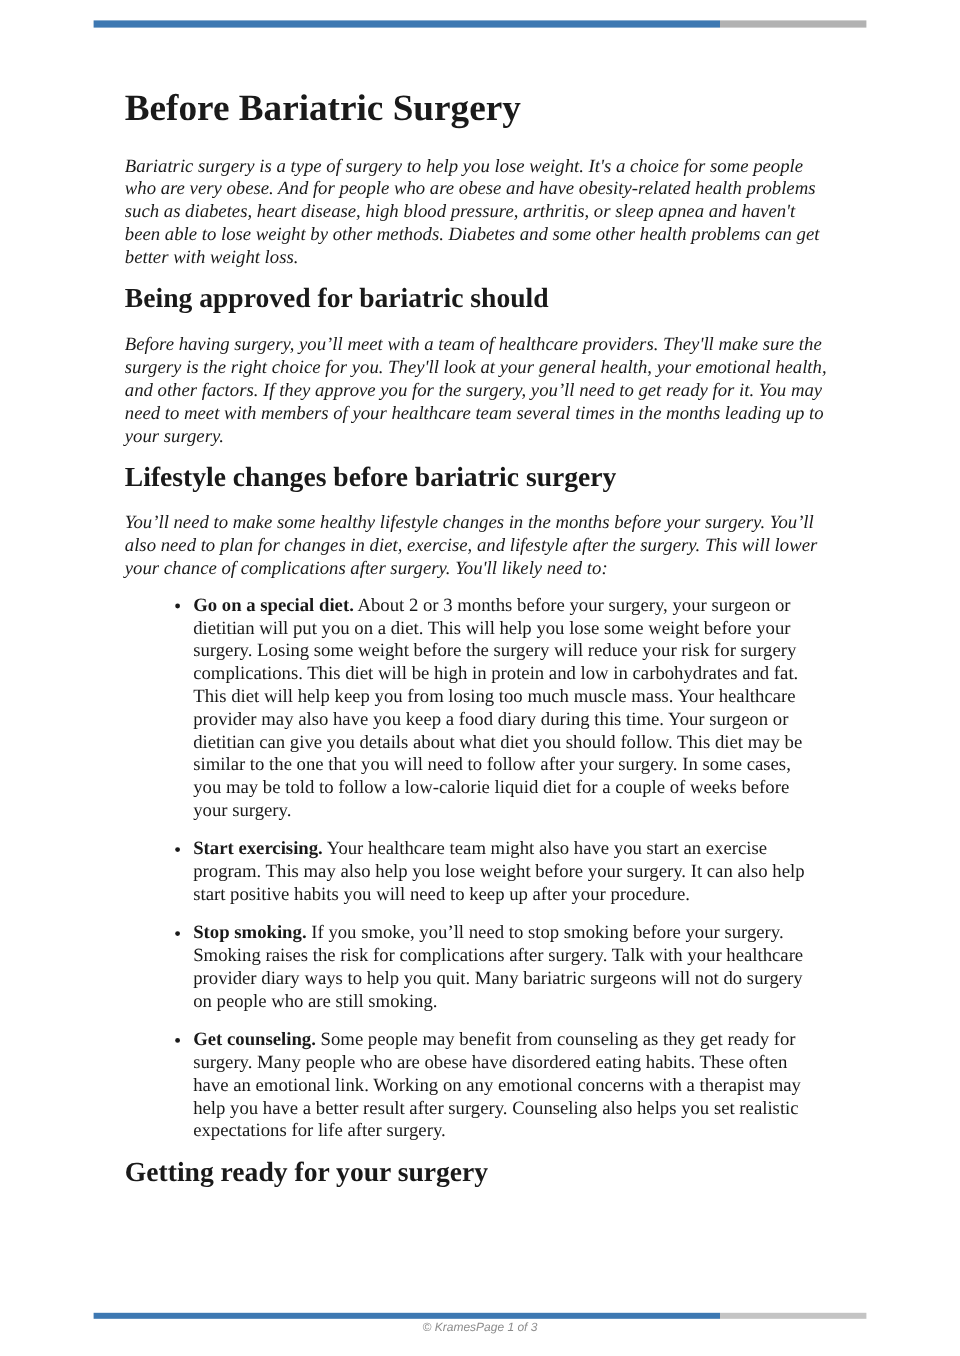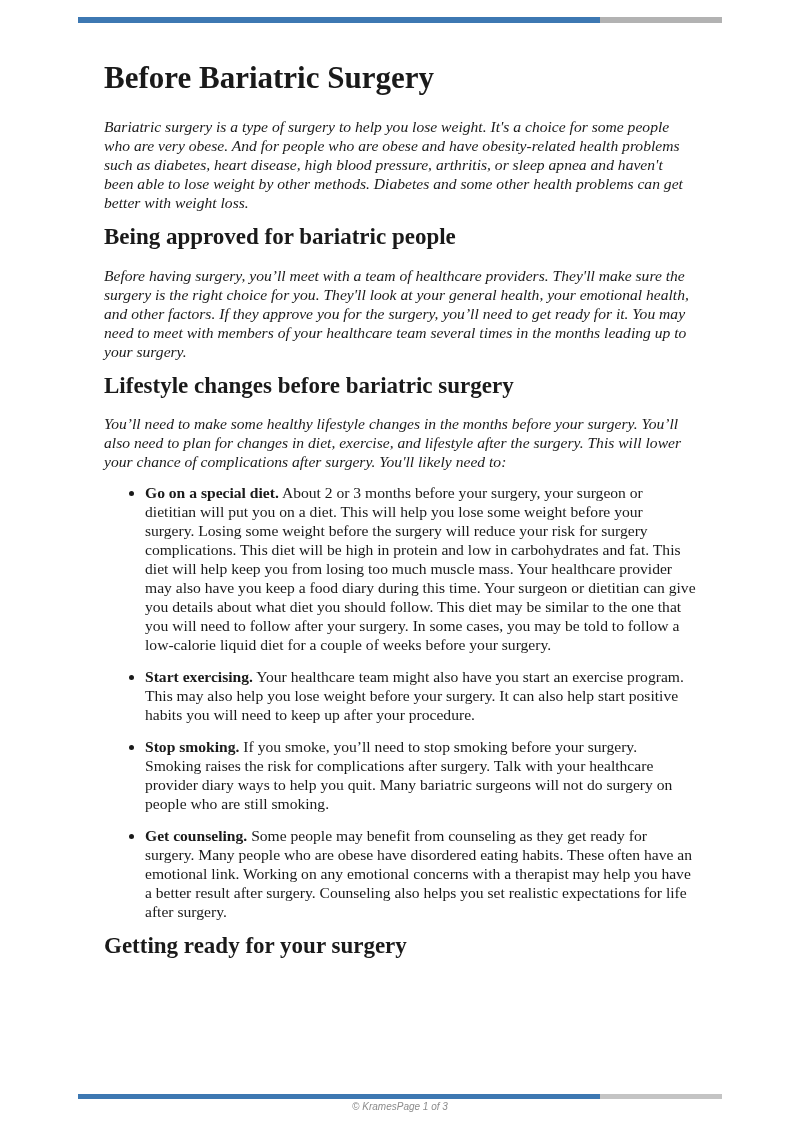--- a/index.html
+++ b/index.html
@@ -22,42 +22,42 @@
   }
   .rule-top { top: 17px; height: 6px; }
   .rule-bottom { top: 1094px; height: 5px; }
   .seg-blue { width: 81%; background: var(--rule-blue, #3d78b2); }
   .rule-top .seg-gray { flex: 1; background: var(--rule-gray-top, #b2b2b2); }
   .rule-bottom .seg-gray { flex: 1; background: var(--rule-gray-bottom, #c4c4c4); }
   .content {
     position: absolute;
     left: 104px;
     right: 104px;
-    top: 27px;
+    top: 39px;
   }
   h1 {
     font-size: 31px;
     line-height: 1.1;
     font-weight: bold;
     margin: 34px 0 22px;
   }
   h2 {
     font-size: 23px;
     line-height: 1.15;
     font-weight: bold;
     margin: 12px 0 15px;
   }
   p {
     font-size: 15.6px;
     line-height: 19px;
     margin: 0;
     font-style: italic;
   }
   ul {
-    margin: 12px 0;
+    margin: 12px 16px;
     padding-left: 41px;
     list-style: disc outside;
   }
   li {
     font-size: 15.6px;
     line-height: 19px;
     margin-bottom: 13px;
   }
   li:last-child { margin-bottom: 0; }
   li b { font-weight: bold; }
@@ -82,21 +82,21 @@
   <div class="rule rule-top">
     <div class="seg-blue"></div>
     <div class="seg-gray"></div>
   </div>
 
   <div class="content">
     <h1>Before Bariatric Surgery</h1>
 
     <p>Bariatric surgery is a type of surgery to help you lose weight. It's a choice for some people who are very obese. And for people who are obese and have obesity-related health problems such as diabetes, heart disease, high blood pressure, arthritis, or sleep apnea and haven't been able to lose weight by other methods. Diabetes and some other health problems can get better with weight loss.</p>
 
-    <h2>Being approved for bariatric people</h2>
+    <h2>Being approved for bariatric should</h2>
     <p>Before having surgery, you’ll meet with a team of healthcare providers. They'll make sure the surgery is the right choice for you. They'll look at your general health, your emotional health, and other factors. If they approve you for the surgery, you’ll need to get ready for it. You may need to meet with members of your healthcare team several times in the months leading up to your surgery.</p>
 
     <h2>Lifestyle changes before bariatric surgery</h2>
     <p>You’ll need to make some healthy lifestyle changes in the months before your surgery. You’ll also need to plan for changes in diet, exercise, and lifestyle after the surgery. This will lower your chance of complications after surgery. You'll likely need to:</p>
 
     <ul>
       <li><b>Go on a special diet.</b><span> About 2 or 3 months before your surgery, your surgeon or dietitian will put you on a diet. This will help you lose some weight before your surgery. Losing some weight before the surgery will reduce your risk for surgery complications. This diet will be high in protein and low in carbohydrates and fat. This diet will help keep you from losing too much muscle mass. Your healthcare provider may also have you keep a food diary during this time. Your surgeon or dietitian can give you details about what diet you should follow. This diet may be similar to the one that you will need to follow after your surgery. In some cases, you may be told to follow a low-calorie liquid diet for a couple of weeks before your surgery.</span></li>
       <li><b>Start exercising.</b><span> Your healthcare team might also have you start an exercise program. This may also help you lose weight before your surgery. It can also help start positive habits you will need to keep up after your procedure.</span></li>
       <li><b>Stop smoking.</b><span> If you smoke, you’ll need to stop smoking before your surgery. Smoking raises the risk for complications after surgery. Talk with your healthcare provider diary ways to help you quit. Many bariatric surgeons will not do surgery on people who are still smoking.</span></li>
       <li><b>Get counseling.</b><span> Some people may benefit from counseling as they get ready for surgery. Many people who are obese have disordered eating habits. These often have an emotional link. Working on any emotional concerns with a therapist may help you have a better result after surgery. Counseling also helps you set realistic expectations for life after surgery.</span></li>

